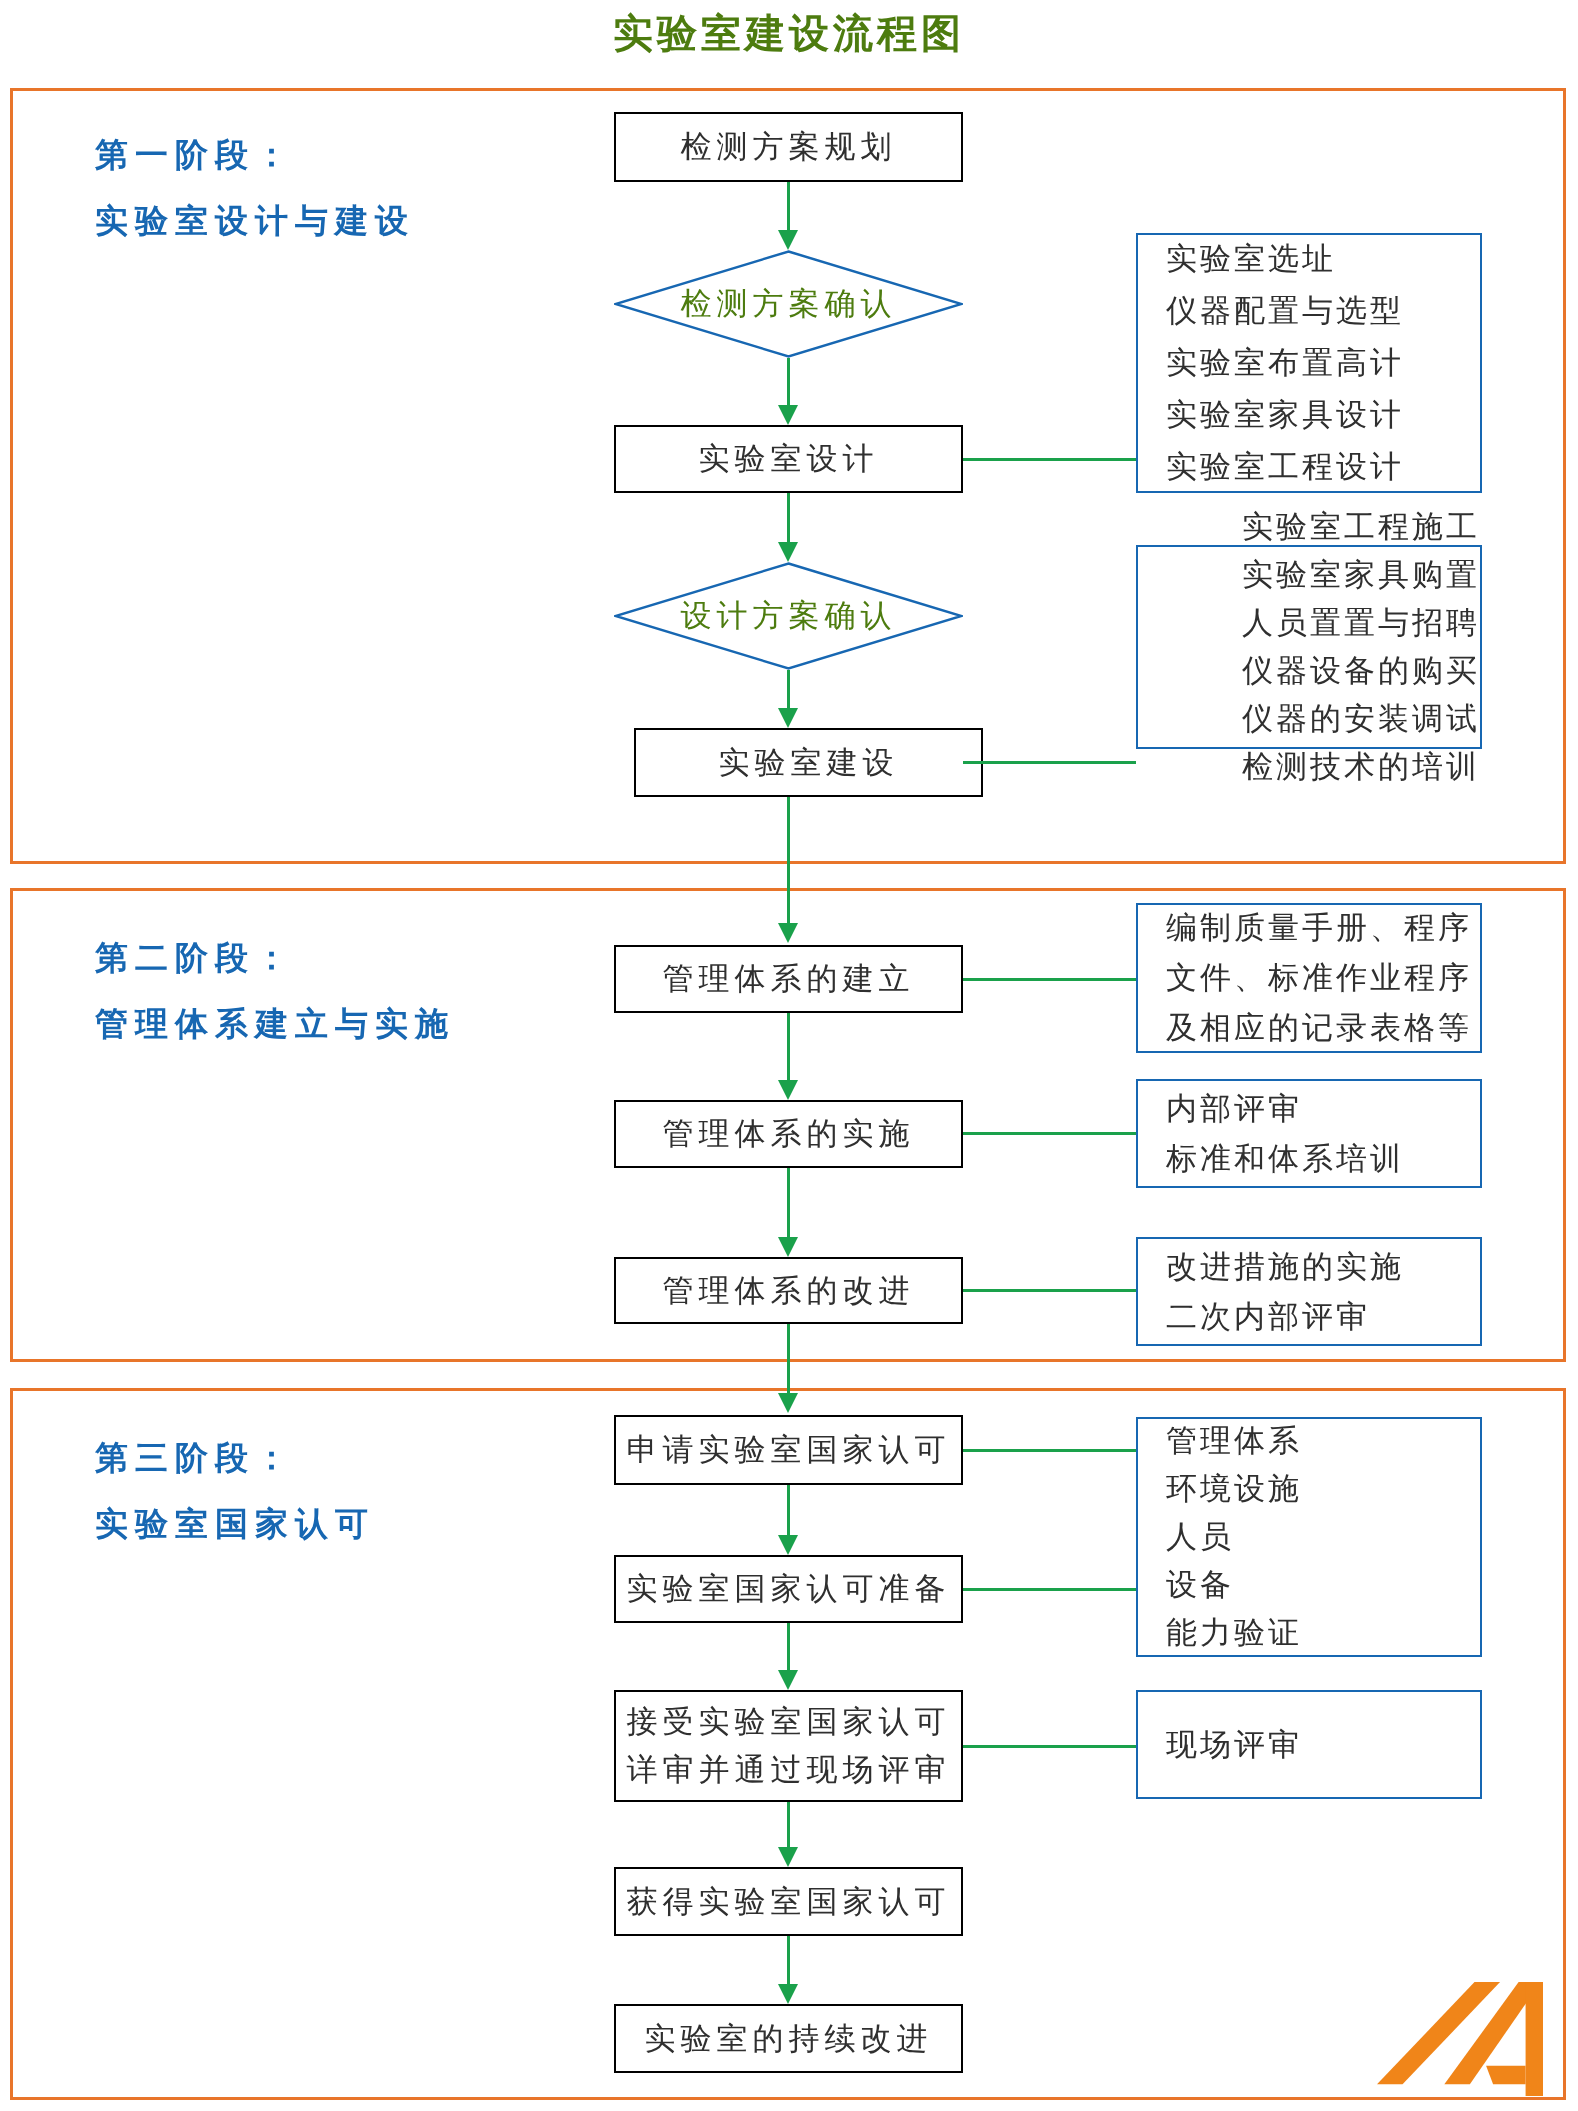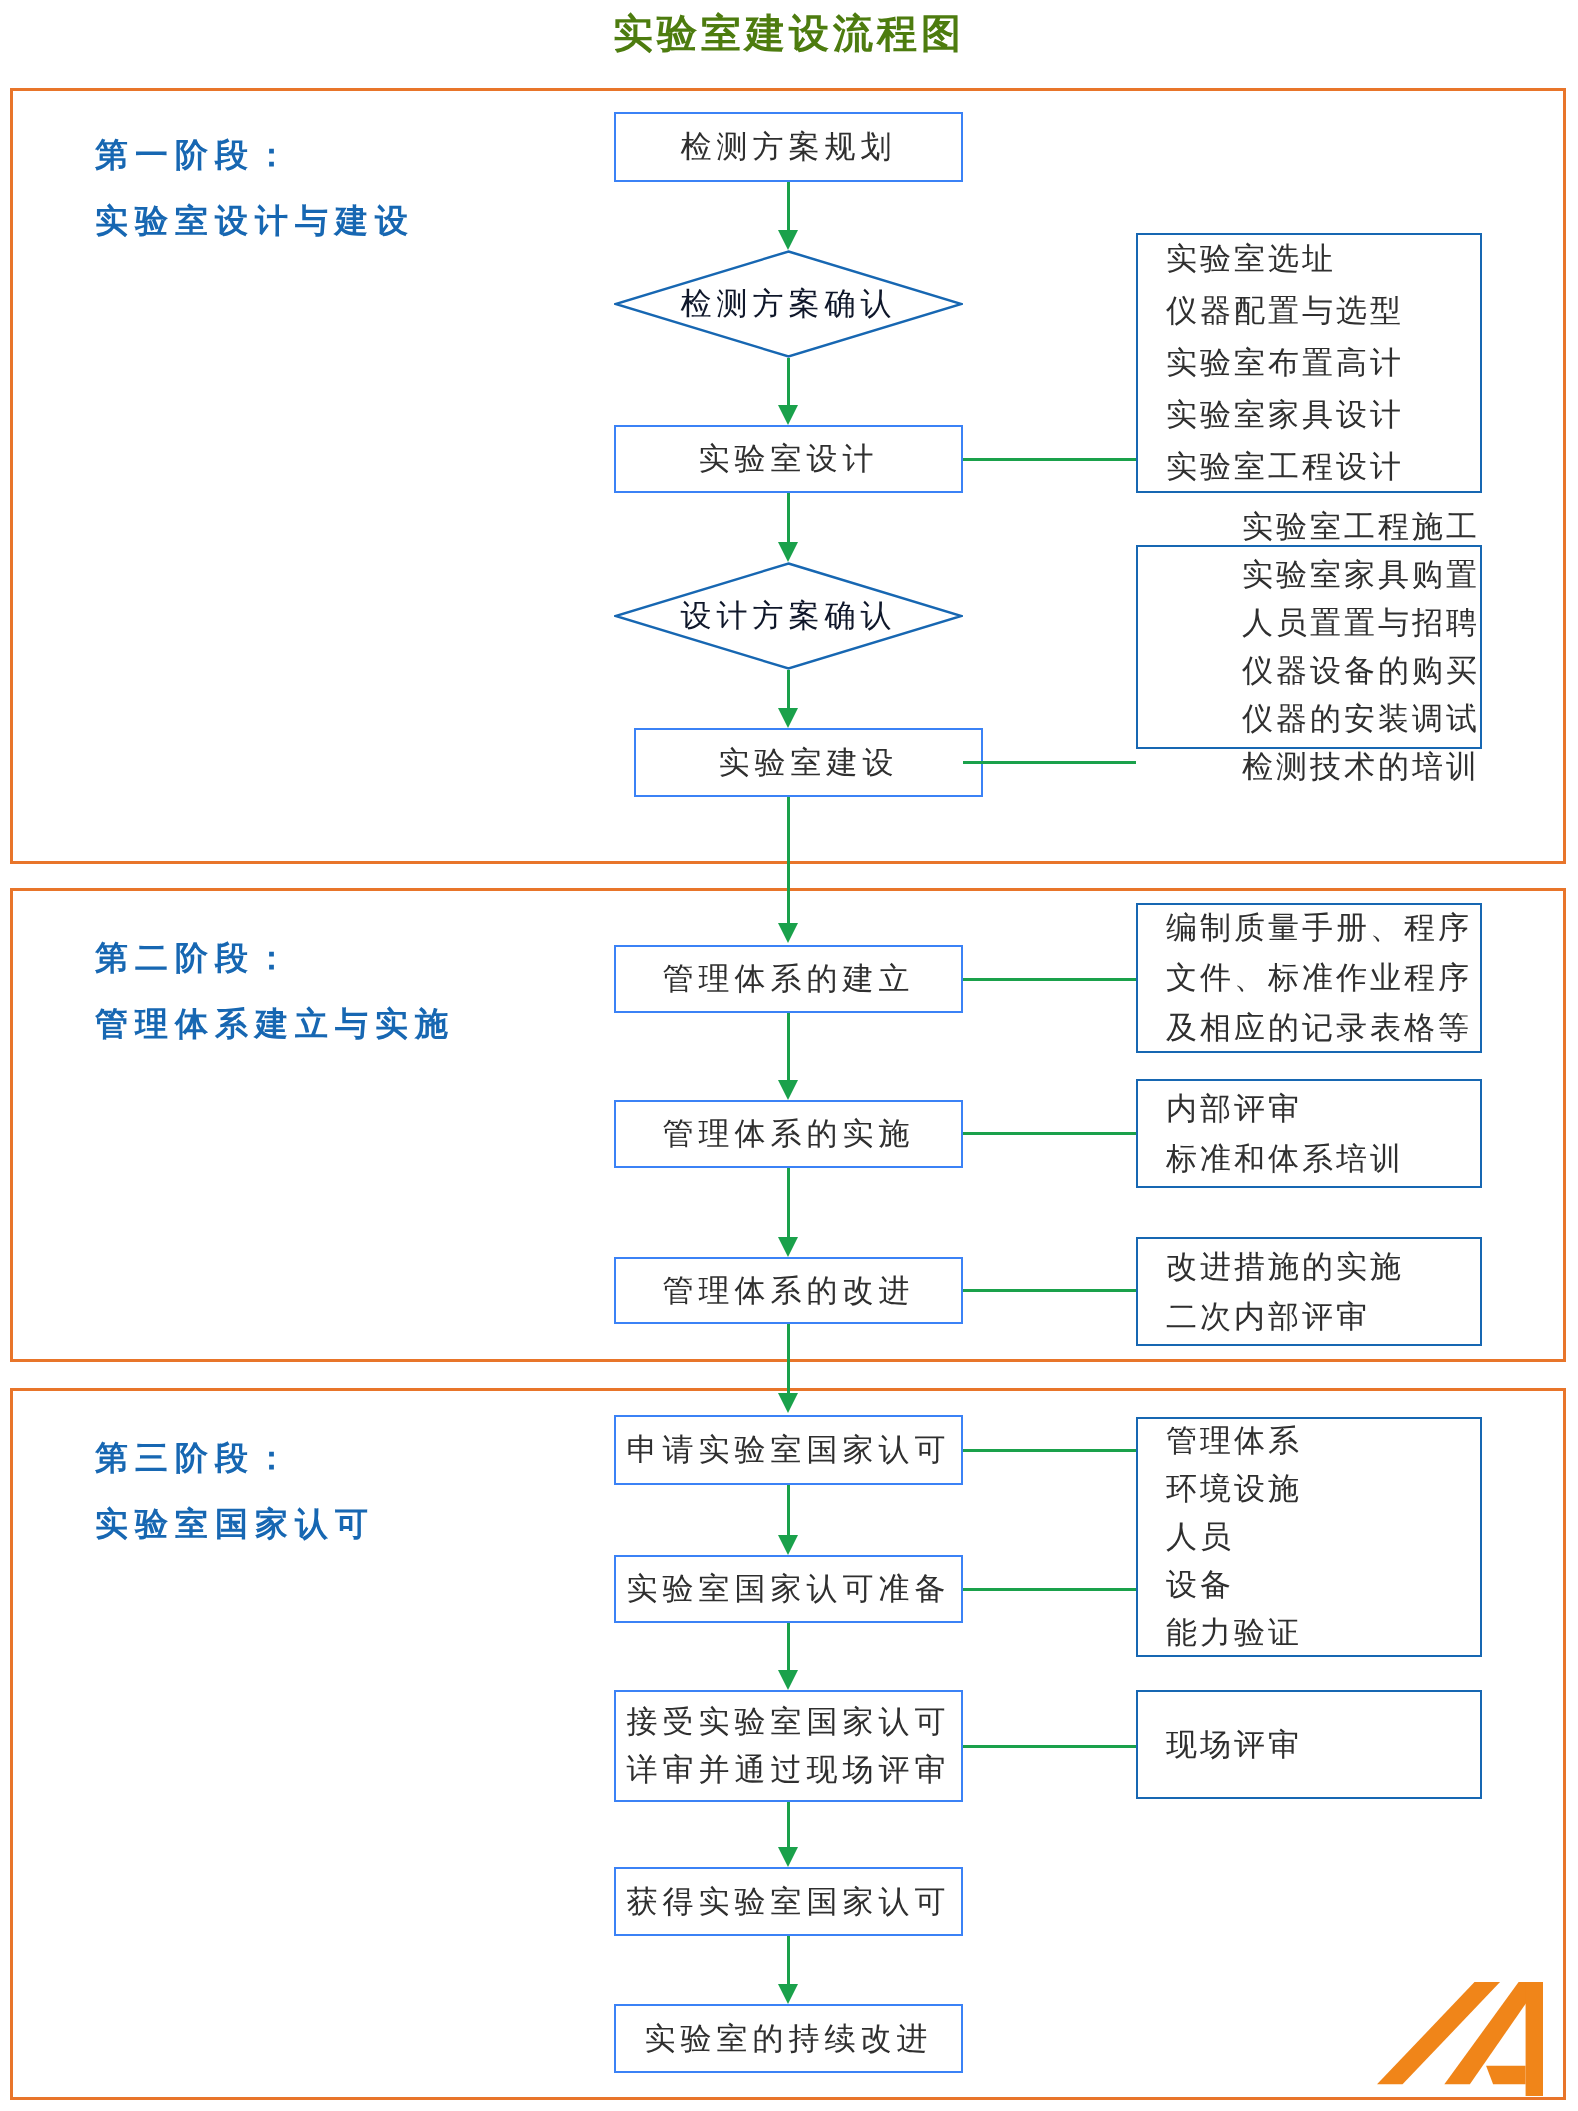--- a/index.html
+++ b/index.html
@@ -5,30 +5,30 @@
   html,body{margin:0;padding:0;background:#fff;}
   .canvas{position:relative;width:1578px;height:2111px;background:#fff;
           font-family:"Liberation Sans","DejaVu Sans",sans-serif;overflow:hidden;}
   .title{position:absolute;top:6px;left:0;width:100%;text-align:center;
          color:#4d7c0f;font-size:40px;font-weight:bold;letter-spacing:4px;}
   .stage{position:absolute;left:10px;width:1556px;border:3px solid #E8752A;
          box-sizing:border-box;background:transparent;}
   .stage-label{position:absolute;left:95px;color:#1767B2;font-size:33px;
                font-weight:bold;letter-spacing:7px;}
   .stage-label .ln{height:66px;line-height:66px;}
-  .node{position:absolute;left:614px;width:349px;border:2px solid #3b82f6;
+  .node{position:absolute;left:614px;width:349px;border:2px solid #000000;
         box-sizing:border-box;background:#fff;display:flex;flex-direction:column;
         align-items:center;justify-content:center;
         font-size:31px;color:#2F2F2F;letter-spacing:5px;}
   .node .ln{line-height:48px;}
   .diamond{position:absolute;left:614px;width:349px;height:108px;}
   .diamond svg{position:absolute;top:0;left:0;}
   .diamond .dlabel{position:absolute;top:0;left:0;width:100%;height:100%;
         display:flex;align-items:center;justify-content:center;
-        font-size:31px;color:#0f172a;letter-spacing:5px;}
+        font-size:31px;color:#4d7c0f;letter-spacing:5px;}
   .ann{position:absolute;left:1136px;width:346px;border:2px solid #1767B2;
        box-sizing:border-box;background:#fff;display:flex;flex-direction:column;
        justify-content:center;font-size:31px;color:#2F2F2F;letter-spacing:3px;}
   .ann .ann-line{line-height:var(--lh,50px);padding-left:28px;white-space:nowrap;}
   .arr{position:absolute;left:787px;width:3px;}
   .arr .stem{position:absolute;left:0;top:0;bottom:18px;width:3px;background:#1AA14B;}
   .arr .head{position:absolute;bottom:0;left:-9px;width:0;height:0;
              border-left:10px solid transparent;border-right:10px solid transparent;
              border-top:20px solid #1AA14B;}
   .conn{position:absolute;left:963px;width:173px;height:3px;background:#1AA14B;}

